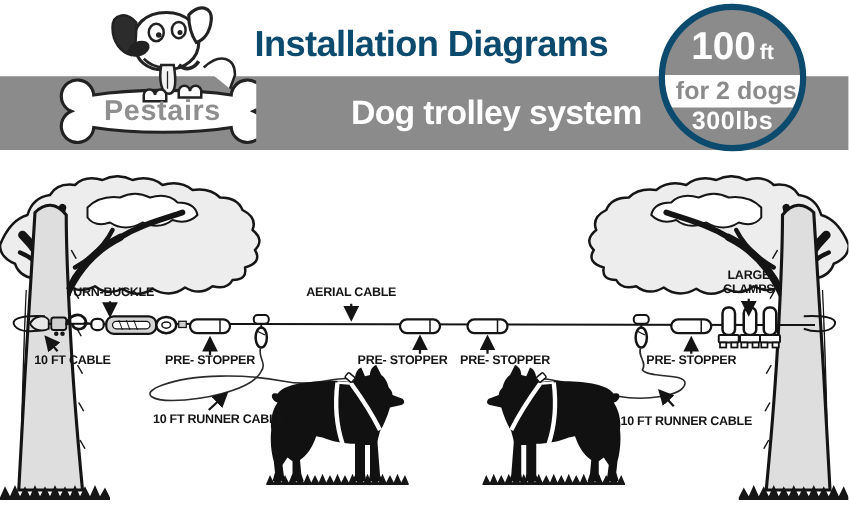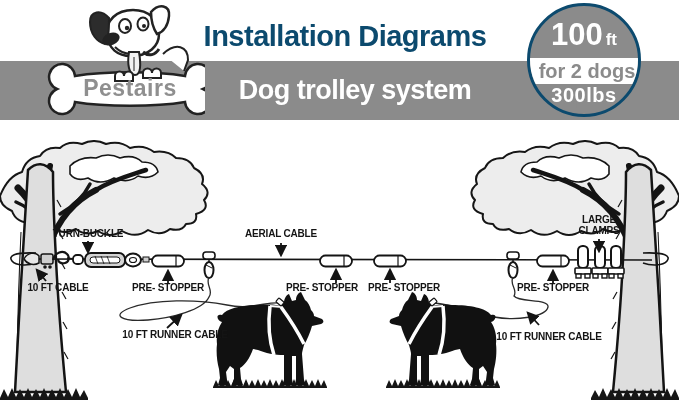--- a/index.html
+++ b/index.html
@@ -3,24 +3,24 @@
 <meta charset="utf-8">
 <style>
   html,body{margin:0;padding:0;background:#fff;}
   .page{position:relative;width:679px;height:407px;background:#fff;overflow:hidden;
         font-family:"Liberation Sans",sans-serif;}
   
   .gray-bar{position:absolute;left:0;top:61px;width:679px;height:59px;background:#8b8b8b;}
   .title{position:absolute;left:185px;top:20px;width:320px;text-align:center;
          font-size:29px;font-weight:bold;color:#0c4a6e;letter-spacing:-0.5px;}
   .subtitle{position:absolute;left:205px;top:61px;width:300px;height:59px;line-height:59px;
-            text-align:center;font-size:27px;font-weight:bold;color:#ffffff;letter-spacing:-0.5px;}
+            text-align:center;font-size:27px;font-weight:bold;color:#ffffff;letter-spacing:-0.5px;padding-left:42px;}
   .logo{position:absolute;left:45px;top:2px;width:160px;height:120px;}
   
-  .badge{position:absolute;left:527px;top:3px;width:108px;height:108px;border:3px solid #0c4a6e;
+  .badge{position:absolute;left:527px;top:3px;width:108px;height:108px;border:5px solid #0c4a6e;
          border-radius:50%;background:#8b8b8b;overflow:hidden;}
   .badge .stripe{position:absolute;left:-6px;top:52px;width:126px;height:26px;background:#ffffff;
                  text-align:center;line-height:26px;font-size:20px;color:#8b8b8b;font-weight:bold;}
   .badge .l1{position:absolute;left:0;top:8px;width:108px;height:42px;line-height:42px;text-align:center;color:#fff;}
   .badge .l1 .num{font-size:31px;font-weight:bold;}
   .badge .l1 .unit{font-size:17px;font-weight:bold;margin-left:3px;}
   .badge .l3{position:absolute;left:0;top:78px;width:108px;text-align:center;
              font-size:20px;font-weight:bold;color:#fff;letter-spacing:0.5px;}
   
   .diagram{position:absolute;left:0;top:140px;width:679px;height:267px;}

